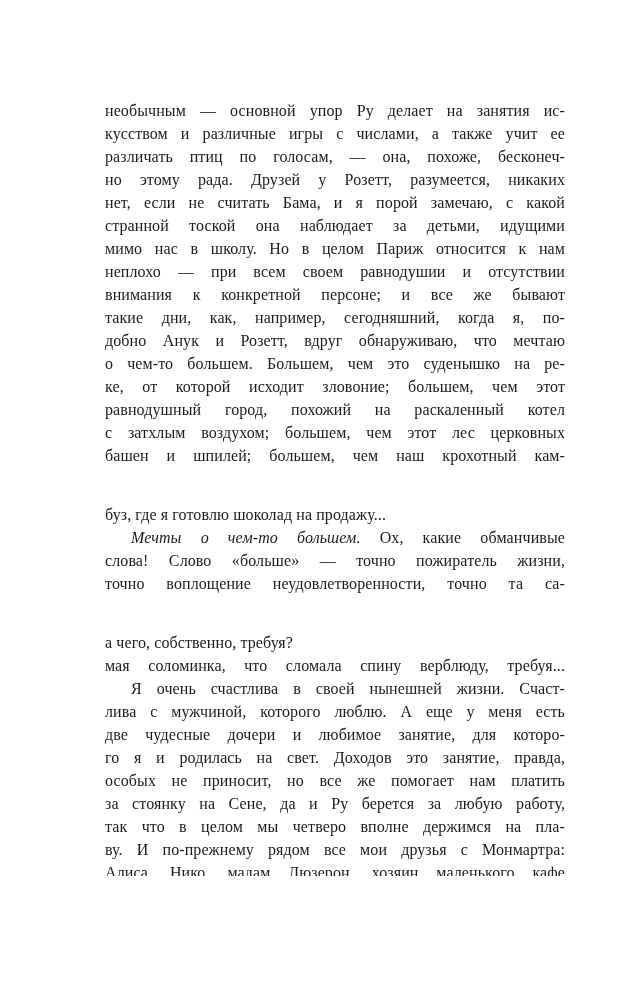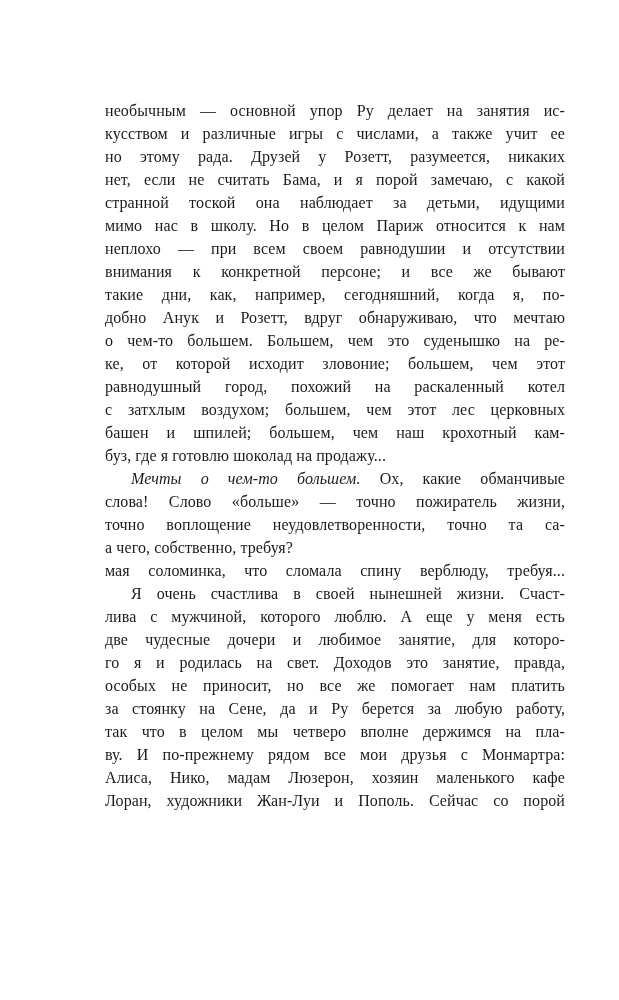--- a/index.html
+++ b/index.html
@@ -31,20 +31,21 @@
     font-size: 16px;
     line-height: 23px;
     height: 23px;
     overflow: hidden;
     text-align: justify;
     text-align-last: justify;
     letter-spacing: 0.1px;
   }
   .line.end {
     text-align-last: left;
+    margin-top: 36px;
   }
   .line.indent {
     text-indent: 26px;
   }
   .italic {
     font-style: italic;
   }
   .footer {
     position: absolute;
     left: 105px;
@@ -73,20 +74,21 @@
     display: inline-block;
   }
 </style>
 </head>
 <body style="color: rgb(27, 27, 27); background: rgb(255, 255, 255);">
 
 <div class="page">
   <div class="text-block">
       <div class="line"><span>необычным — основной упор Ру делает на занятия ис-</span></div>
       <div class="line"><span>кусством и различные игры с числами, а также учит ее</span></div>
+      <div class="line"><span>различать птиц по голосам, — она, похоже, бесконеч-</span></div>
       <div class="line"><span>но этому рада. Друзей у Розетт, разумеется, никаких</span></div>
       <div class="line"><span>нет, если не считать Бама, и я порой замечаю, с какой</span></div>
       <div class="line"><span>странной тоской она наблюдает за детьми, идущими</span></div>
       <div class="line"><span>мимо нас в школу. Но в целом Париж относится к нам</span></div>
       <div class="line"><span>неплохо — при всем своем равнодушии и отсутствии</span></div>
       <div class="line"><span>внимания к конкретной персоне; и все же бывают</span></div>
       <div class="line"><span>такие дни, как, например, сегодняшний, когда я, по-</span></div>
       <div class="line"><span>добно Анук и Розетт, вдруг обнаруживаю, что мечтаю</span></div>
       <div class="line"><span>о чем-то большем. Большем, чем это суденышко на ре-</span></div>
       <div class="line"><span>ке, от которой исходит зловоние; большем, чем этот</span></div>

